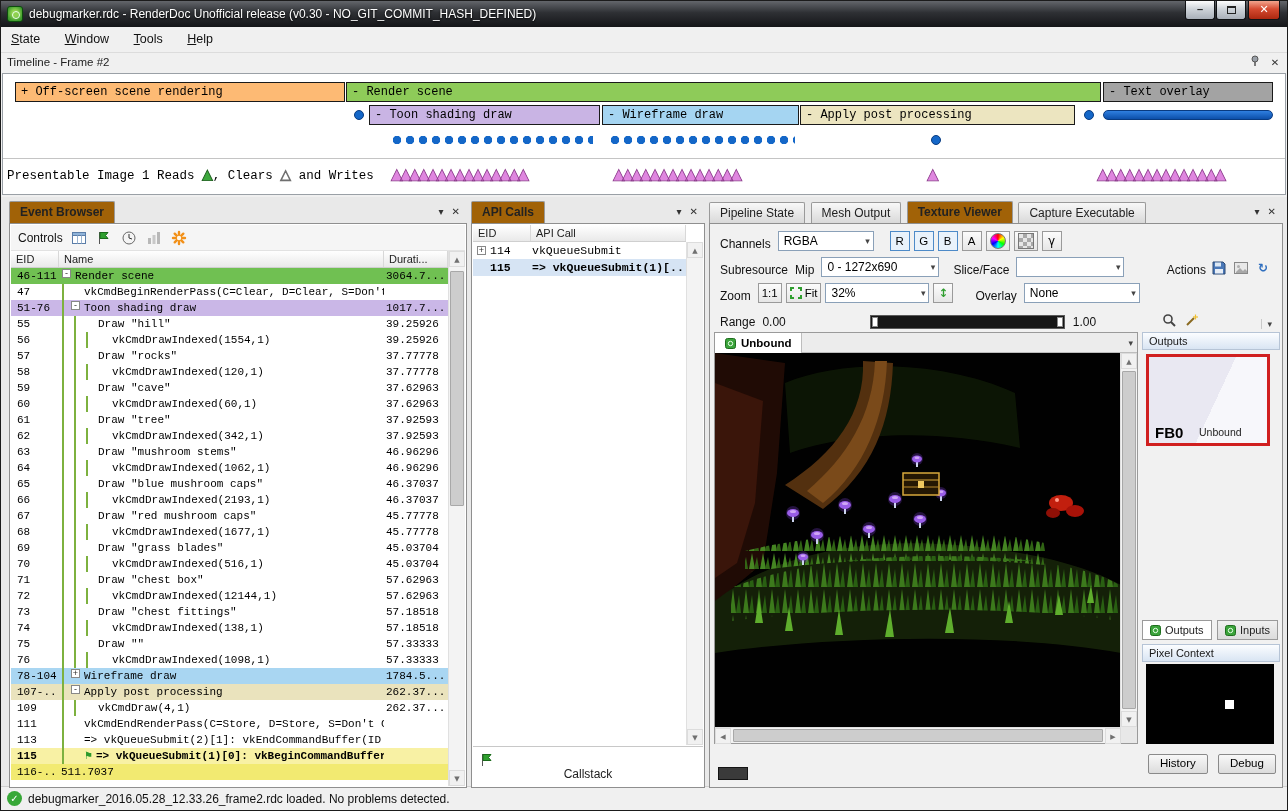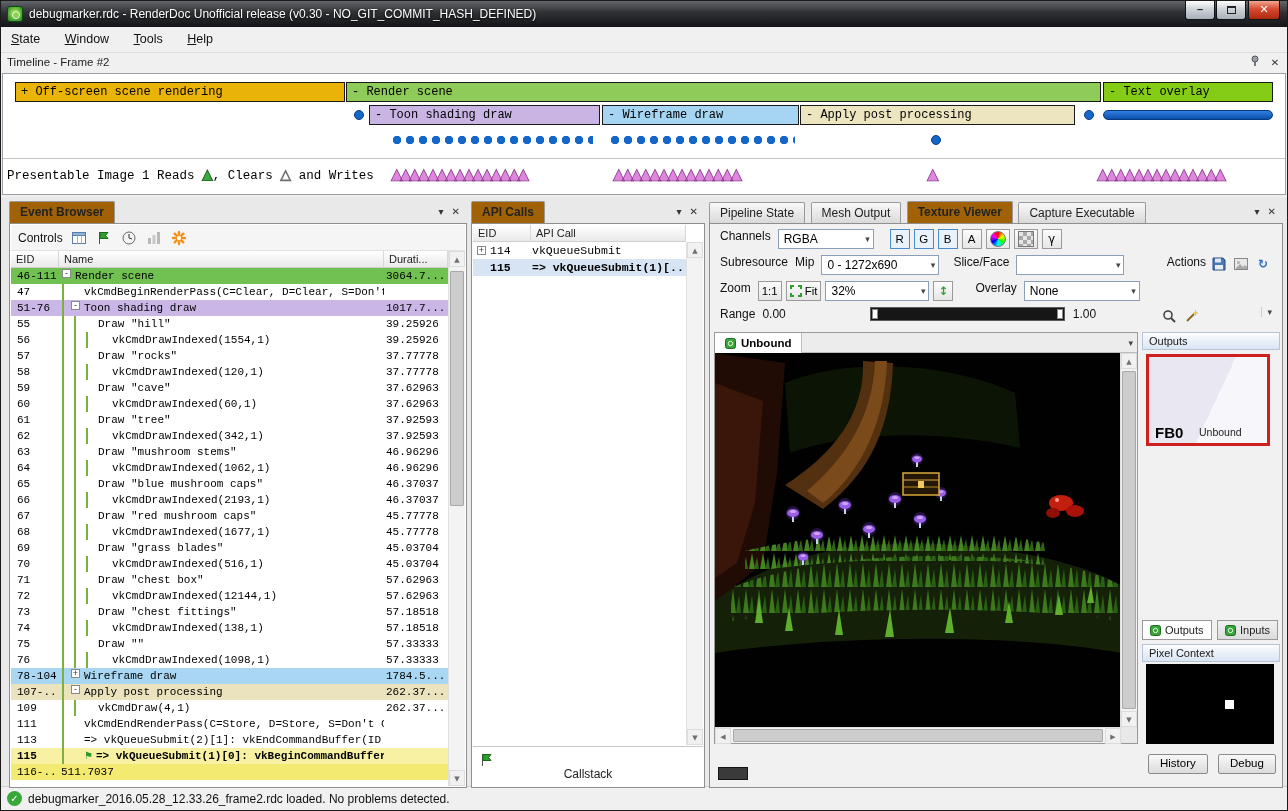--- a/index.html
+++ b/index.html
@@ -24,23 +24,23 @@
 .menu-item::first-letter{text-decoration:underline}
 
 
 #timeline{position:absolute;top:52px;left:0;width:100%;height:144px;background:#f0f0f0}
 #tl-head{height:20px;font-size:11.5px;padding:3px 6px;color:#222;position:relative}
 #tl-head .dh{position:absolute;top:2px;width:16px;height:16px;text-align:center;font-size:10px;color:#333}
 #tl-pin{right:24px}#tl-close{right:4px;line-height:16px}
 #tl-canvas{position:absolute;top:20px;left:1px;right:1px;bottom:2px;background:#fff;border:1px solid #9aa0a6}
 .tl-bar{position:absolute;height:20px;border:1px solid #1a1a1a;font-family:"Liberation Mono",monospace;font-size:12px;line-height:18px;padding-left:5px;white-space:nowrap;overflow:hidden;color:#000}
 .tl-row1{top:8px}.tl-row2{top:31px}
-#bar-offscreen{left:12px;width:330px;background:#eab308}
+#bar-offscreen{left:12px;width:330px;background:#fdba74}
 #bar-render{left:343px;width:755px;background:#8ecb59}
-#bar-textov{left:1100px;width:170px;background:#84cc16}
+#bar-textov{left:1100px;width:170px;background:#a3a3a3}
 #bar-toon{left:366px;width:231px;background:#c9b4e4}
 #bar-wire{left:599px;width:197px;background:#a5d5f2}
 #bar-post{left:797px;width:275px;background:#ece5c0}
 .tl-dot{position:absolute;width:10px;height:10px;border-radius:50%;background:#1467c8;border:1px solid #0a3c80}
 .dots-strip{position:absolute;top:60px;height:12px;background-image:radial-gradient(circle 4px at 6px 6px,#1467c8 0 4px,transparent 4.5px);background-size:13px 12px;background-repeat:repeat-x}
 .tl-pill{position:absolute;top:36px;height:10px;border-radius:5px;background:linear-gradient(#2f7fe0,#0c4faa);border:1px solid #083a80}
 #tl-usage{position:absolute;left:0;right:0;top:84px;height:30px;border-top:1px solid #c4c4c4;font-family:"Liberation Mono",monospace;font-size:12.5px;padding:7px 0 0 4px;white-space:nowrap;color:#000}
 .tri{font-family:"DejaVu Sans",sans-serif;font-size:14px;letter-spacing:-2.5px}
 .tri-green{color:#3da83d;-webkit-text-stroke:.8px #1d5c1d;letter-spacing:0}
 .tri-clear{color:#e8e8e8;-webkit-text-stroke:.8px #6f6f6f;letter-spacing:0}
@@ -100,21 +100,21 @@
 .arow{display:grid;grid-template-columns:17px 42px 1fr;height:17px;line-height:17px;white-space:nowrap}
 .arow .exp{margin-left:4px;margin-top:3px}
 .arow.sel{background:#d6e4f4}
 #api-scroll{right:1px;top:18px;bottom:42px}
 #api-callstack{position:absolute;left:1px;right:1px;bottom:1px;height:40px;border-top:1px solid #c8c8c8;background:#fff}
 #cs-label{position:absolute;left:0;right:0;bottom:5px;text-align:center;font-size:12px;color:#222}
 #cs-flag{position:absolute;left:6px;top:5px}
 
 
 #tv-controls{position:absolute;left:1px;right:1px;top:1px;height:106px;background:#f1f1f1}
-.tvrow{position:absolute;left:9px;right:9px;height:22px;display:flex;align-items:flex-start;gap:4px;font-size:12px;color:#111;white-space:nowrap}
+.tvrow{position:absolute;left:9px;right:9px;height:22px;display:flex;align-items:flex-end;gap:4px;font-size:12px;color:#111;white-space:nowrap}
 #tvr1{top:4px}#tvr2{top:30px}#tvr3{top:56px}#tvr4{top:82px}
 .lbl{padding-right:3px}
 .combo{height:20px;border:1px solid #8aa0b8;background:#fff;display:inline-flex;align-items:center;padding:0 3px 0 5px;font-size:12px;color:#000}
 .combo .cbx{margin-left:auto;color:#444;font-size:9px;font-family:"DejaVu Sans",sans-serif;padding-left:4px}
 .tbtn{height:20px;min-width:20px;border:1px solid #9a9a9a;background:linear-gradient(#fcfcfc,#e6e6e6);font-size:11.5px;text-align:center;line-height:18px;padding:0 3px;color:#000;display:inline-flex;align-items:center;justify-content:center;gap:3px}
 .tbtn.on{border-color:#4d8ac8;background:#e9f2fb}
 .wheel{width:16px;height:16px;border-radius:50%;background:conic-gradient(#f00,#ff0,#0f0,#0ff,#00f,#f0f,#f00);border:1px solid #777}
 .checker{width:16px;height:16px;border:1px solid #777;background:repeating-conic-gradient(#a8a8a8 0% 25%,#e6e6e6 0% 50%) 0 0/8px 8px}
 .grnic{color:#2f9e2f;font-weight:bold}
 .bluic{color:#2f6fbf;font-weight:bold}

